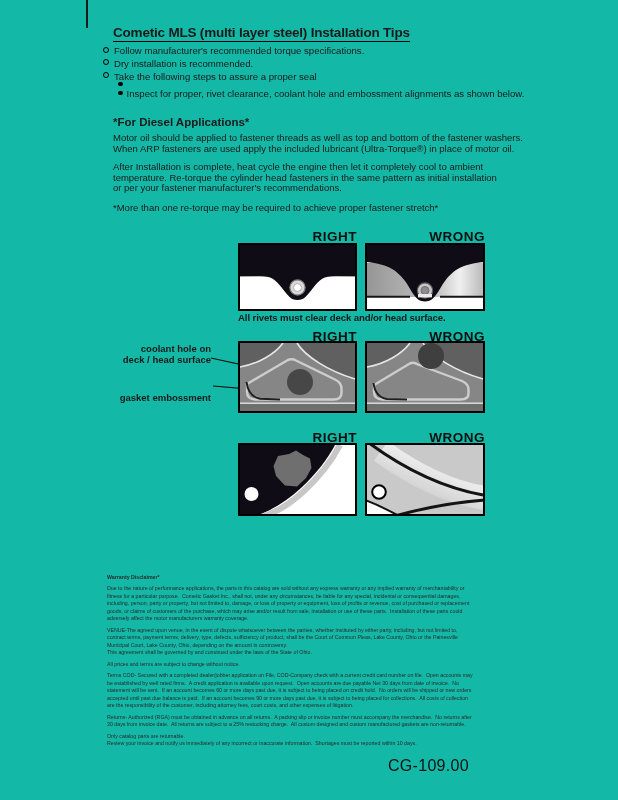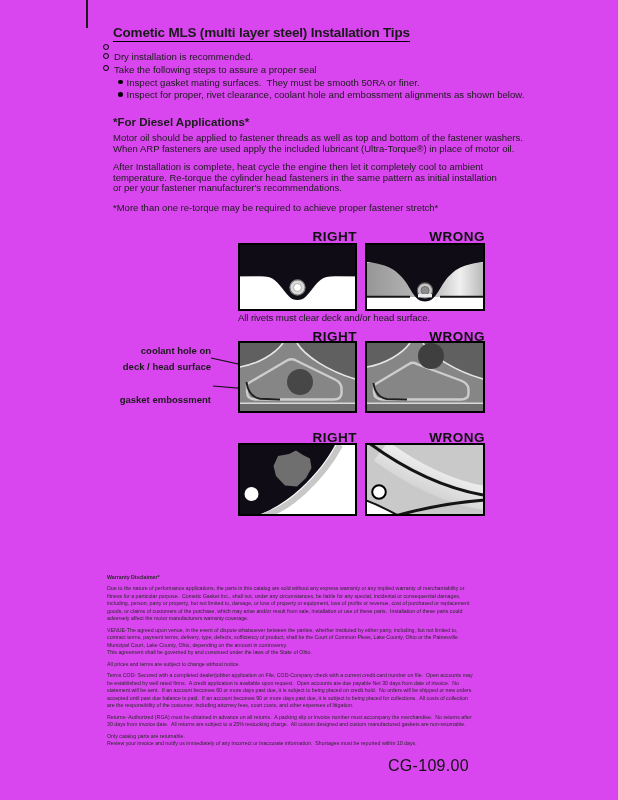--- a/index.html
+++ b/index.html
@@ -1,63 +1,63 @@
 <!DOCTYPE html>
 <html><head>
 <meta charset="utf-8">
 <style>
   html,body{margin:0;padding:0;}
   body{width:618px;height:800px;background:#fefefe;font-family:"Liberation Sans",sans-serif;color:#1a1a1a;}
-  .page{position:relative;width:618px;height:800px;overflow:hidden;background:#d946ef;}
+  .page{position:relative;width:618px;height:800px;overflow:hidden;background:#14b8a6;}
   .abs{position:absolute;}
   .tick{position:absolute;left:86px;top:0;width:2px;height:28px;background:#1c1c1c;}
   .title{position:absolute;left:113px;top:25px;font-size:13.5px;font-weight:700;letter-spacing:-0.2px;}
   .title span{border-bottom:1.6px solid #000;padding-bottom:1px;}
   .tips{position:absolute;left:103px;top:45px;width:480px;font-size:9.6px;line-height:12.8px;}
   .tip{display:flex;align-items:baseline;}
   .tip .mk{flex:0 0 auto;display:inline-block;width:4px;height:4px;border:1px solid #000;border-radius:50%;margin-right:5px;position:relative;top:-1.5px;}
   .tip.sub{margin-left:15px;}
   .tip.sub .mk{background:#000;width:4.5px;height:4.5px;border:none;margin-right:4px;}
   .tip .t{white-space:pre-wrap;}
   .dheading{position:absolute;left:113px;top:116px;font-size:11.5px;font-weight:700;}
   .bodyp{position:absolute;left:113px;width:485px;font-size:9.5px;line-height:10.7px;white-space:pre-wrap;}
   .p1{top:133px;} .p2{top:162px;} .pnote{top:203px;}
   .dlabel{position:absolute;width:119px;text-align:right;font-size:13.5px;font-weight:700;letter-spacing:0.5px;color:#101010;}
-  .cap{position:absolute;left:238px;font-size:9.6px;font-weight:400;letter-spacing:-0.1px;line-height:10.5px;white-space:pre-wrap;}
+  .cap{position:absolute;left:238px;font-size:9.6px;font-weight:700;letter-spacing:-0.1px;line-height:10.5px;white-space:pre-wrap;}
   .diag{position:absolute;display:block;}
-  .sidelbl{position:absolute;left:95px;width:116px;text-align:right;font-size:9.5px;font-weight:700;line-height:16px;white-space:pre-wrap;}
+  .sidelbl{position:absolute;left:95px;width:116px;text-align:right;font-size:9.5px;font-weight:700;line-height:11px;white-space:pre-wrap;}
   .fineprint{position:absolute;left:107px;top:573px;width:850px;transform:scale(0.5);transform-origin:0 0;font-size:10.5px;line-height:15px;color:#2a2a2a;}
   .fineprint .fp-h{font-weight:700;margin:0 0 8px 0;}
   .fineprint p{margin:0 0 8px 0;white-space:pre-wrap;}
   .doccode{position:absolute;left:388px;top:757px;font-size:16px;letter-spacing:0.3px;color:#111;}
 </style>
 </head>
 <body>
 
 <div class="page">
 
   <div class="tick"></div>
 
   <div class="title"><span>Cometic MLS (multi layer steel) Installation Tips</span></div>
 
   <div class="tips">
     <div class="tip">
         <span class="mk"></span>
+        <span class="t">Follow manufacturer's recommended torque specifications.</span>
       </div>
     <div class="tip">
         <span class="mk"></span>
         <span class="t">Dry installation is recommended.</span>
       </div>
     <div class="tip">
         <span class="mk"></span>
         <span class="t">Take the following steps to assure a proper seal</span>
       </div>
     <div class="tip sub">
         <span class="mk"></span>
-        <span class="t">Inspect gasket mating surfaces.  They must be smooth 50RA or finer.</span>
       </div>
     <div class="tip sub">
         <span class="mk"></span>
         <span class="t">Inspect for proper, rivet clearance, coolant hole and embossment alignments as shown below.</span>
       </div>
   </div>
 
   <div class="dheading">*For Diesel Applications*</div>
   <div class="bodyp p2">After Installation is complete, heat cycle the engine then let it completely cool to ambient
 temperature. Re-torque the cylinder head fasteners in the same pattern as initial installation

